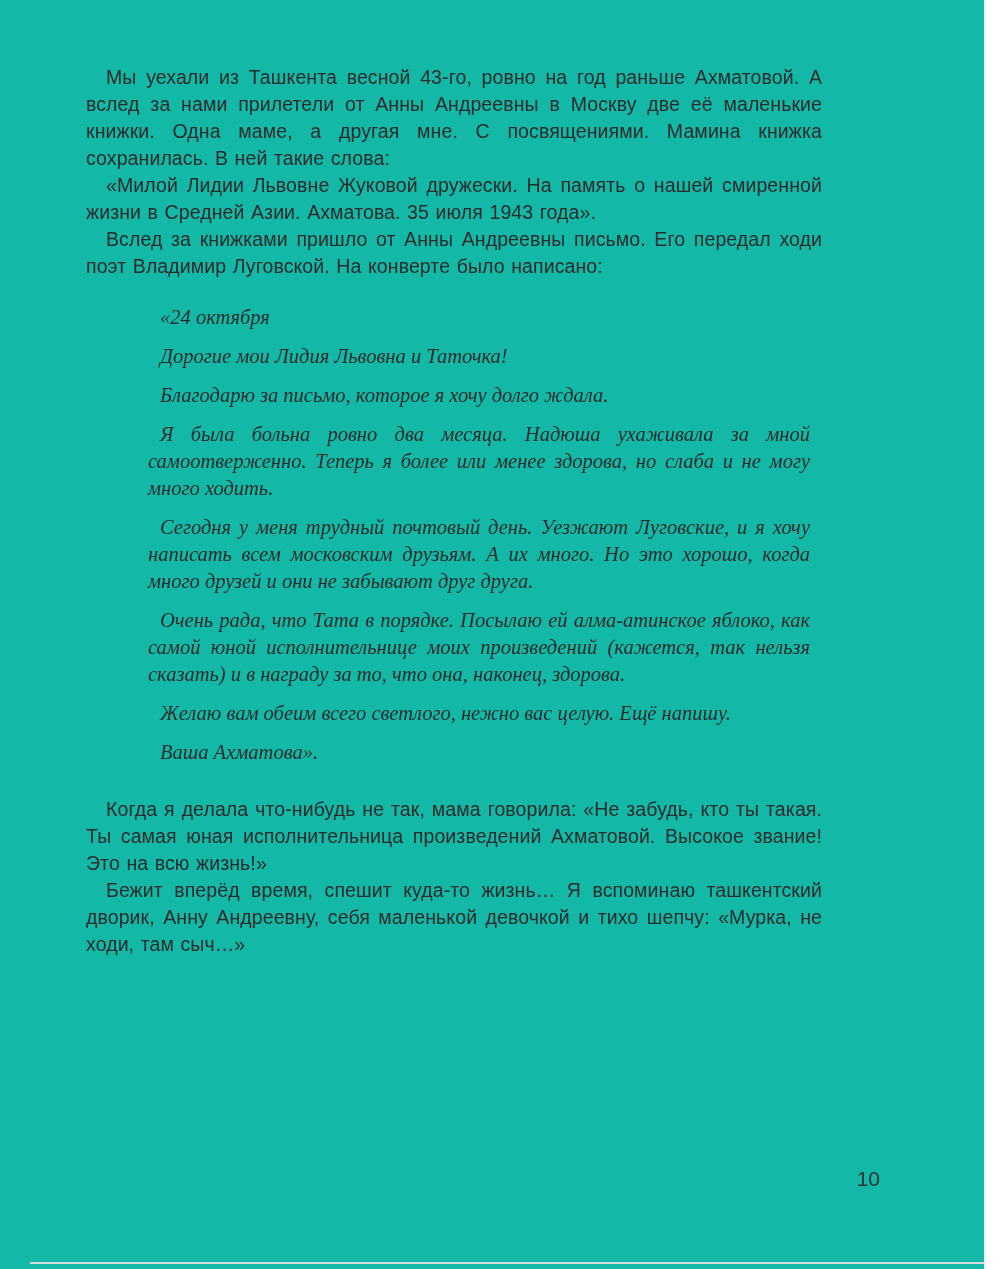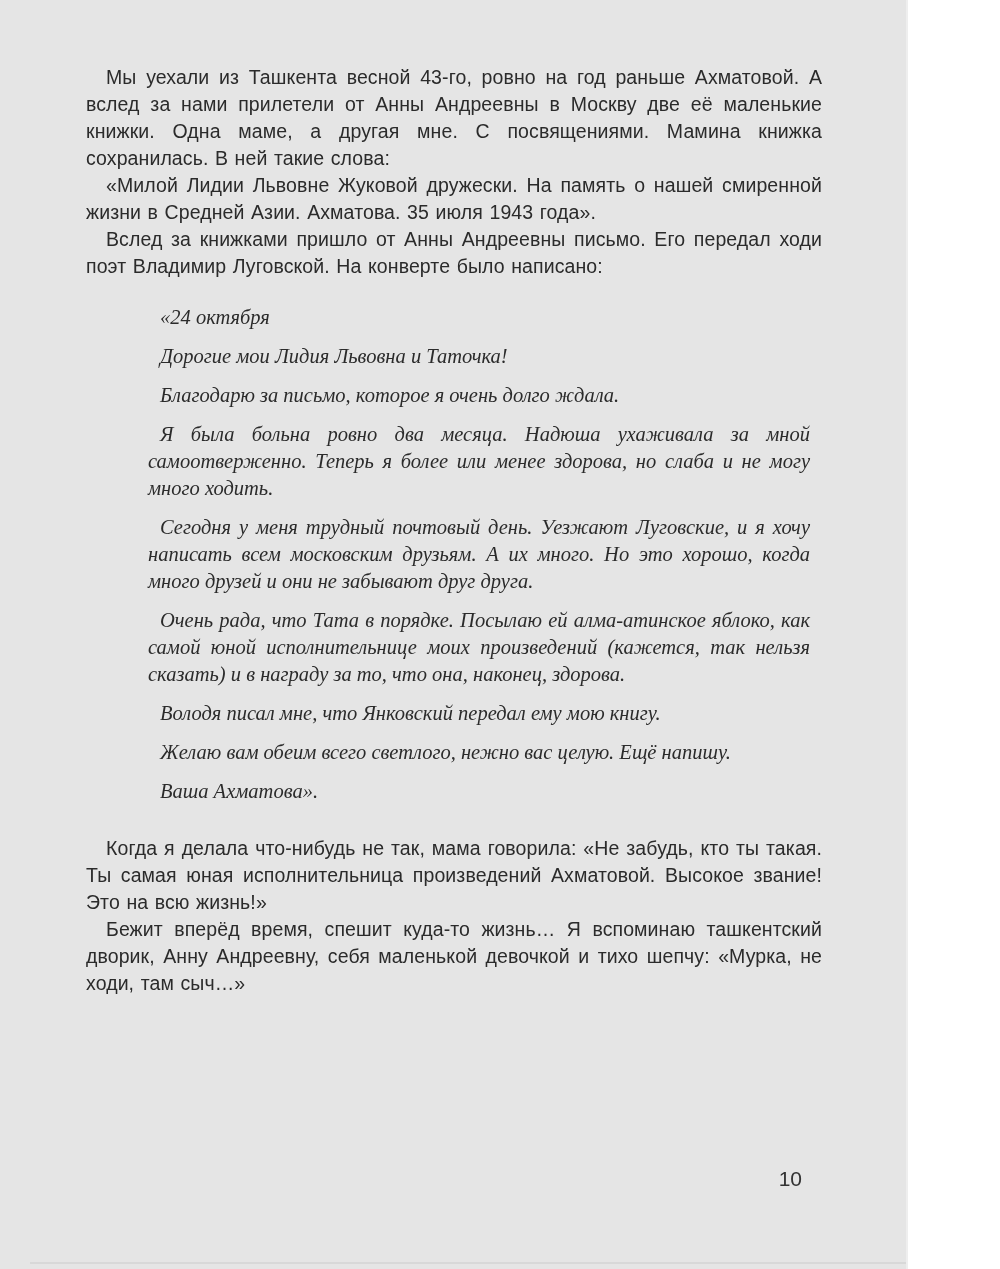--- a/index.html
+++ b/index.html
@@ -2,23 +2,23 @@
 <html><head>
 <meta charset="utf-8">
 <style>
   html, body {
     margin: 0;
     padding: 0;
     background: #ffffff;
   }
   .page {
     position: relative;
-    width: 908px;
+    width: 986px;
     height: 1269px;
-    background: #e5e5e5;
+    background: #14b8a6;
     color: #2b2b2b;
     font-family: "Liberation Sans", sans-serif;
     overflow: hidden;
   }
   .content {
     position: absolute;
     top: 64px;
     left: 86px;
     width: 736px;
   }
@@ -75,25 +75,24 @@
 
   <div class="content">
 
     <p class="para">Мы уехали из Ташкента весной 43-го, ровно на год раньше Ахматовой. А вслед за нами прилетели от Анны Андреевны в Москву две её маленькие книжки. Одна маме, а другая мне. С посвящениями. Мамина книжка сохранилась. В ней такие слова:</p>
     <p class="para">«Милой Лидии Львовне Жуковой дружески. На память о нашей смиренной жизни в Средней Азии. Ахматова. 35 июля 1943 года».</p>
     <p class="para">Вслед за книжками пришло от Анны Андреевны письмо. Его передал ходи поэт Владимир Луговской. На конверте было написано:</p>
 
     <div class="letter">
       <p class="letter-line">«24 октября</p>
       <p class="letter-line">Дорогие мои Лидия Львовна и Таточка!</p>
-      <p class="letter-line">Благодарю за письмо, которое я очень долго ждала.</p>
+      <p class="letter-line">Благодарю за письмо, которое я хочу долго ждала.</p>
       <p class="letter-line">Я была больна ровно два месяца. Надюша ухаживала за мной самоотверженно. Теперь я более или менее здорова, но слаба и не могу много ходить.</p>
       <p class="letter-line">Сегодня у меня трудный почтовый день. Уезжают Луговские, и я хочу написать всем московским друзьям. А их много. Но это хорошо, когда много друзей и они не забывают друг друга.</p>
       <p class="letter-line">Очень рада, что Тата в порядке. Посылаю ей алма-атинское яблоко, как самой юной исполнительнице моих произведений (кажется, так нельзя сказать) и в награду за то, что она, наконец, здорова.</p>
-      <p class="letter-line">Володя писал мне, что Янковский передал ему мою книгу.</p>
       <p class="letter-line">Желаю вам обеим всего светлого, нежно вас целую. Ещё напишу.</p>
       <p class="letter-line">Ваша Ахматова».</p>
     </div>
 
     <p class="para">Когда я делала что-нибудь не так, мама говорила: «Не забудь, кто ты такая. Ты самая юная исполнительница произведений Ахматовой. Высокое звание! Это на всю жизнь!»</p>
     <p class="para">Бежит вперёд время, спешит куда-то жизнь… Я вспоминаю ташкентский дворик, Анну Андреевну, себя маленькой девочкой и тихо шепчу: «Мурка, не ходи, там сыч…»</p>
 
   </div>
 
   <div class="page-number">10</div>

